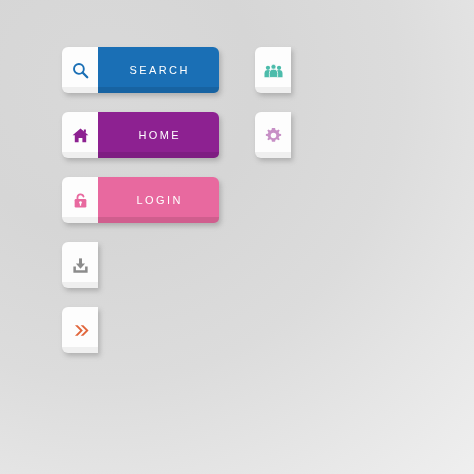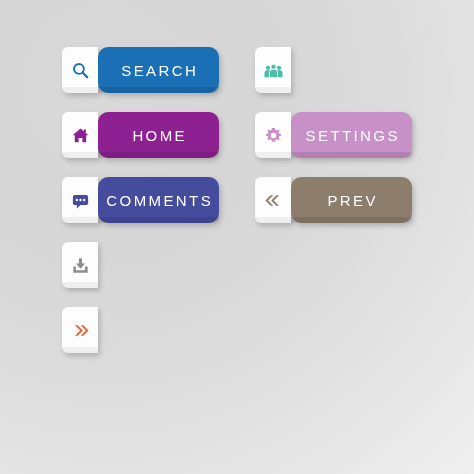--- a/index.html
+++ b/index.html
@@ -64,28 +64,27 @@
     z-index: 2;
   }
 
   .btn-label {
     position: relative;
     flex: 1 1 auto;
     display: flex;
     align-items: center;
     justify-content: center;
     color: #ffffff;
-    font-size: 15px;
+    font-size: 11px;
     letter-spacing: 2.4px;
     font-weight: 400;
     text-indent: 2.4px;
     border-top-right-radius: 6px;
     border-bottom-right-radius: 5px;
     font-family: "Liberation Sans", sans-serif;
-    border-radius: 10px;
   }
 
   
   .btn-label::after {
     content: "";
     position: absolute;
     left: 0;
     right: 0;
     bottom: 0;
     height: 6px;
@@ -132,33 +131,32 @@
       <div class="btn">
         <div class="btn-icon">
           <svg class="ico" viewBox="0 0 24 24">
             <path d="M12 3.2 L22 11.6 L19.2 11.6 L19.2 20.6 L14.4 20.6 L14.4 15.2 L9.6 15.2 L9.6 20.6 L4.8 20.6 L4.8 11.6 L2 11.6 Z" fill="#8d2191"></path>
             <rect x="16.2" y="4.4" width="2.6" height="4" fill="#8d2191"></rect>
           </svg>
         </div>
         <div class="btn-label" style="background:#8d2191">HOME</div>
       </div>
 
-
-      <div class="btn">
-        <div class="btn-icon">
-          <svg class="ico" viewBox="0 0 24 24">
-            <rect x="2.4" y="5.2" width="19.2" height="12.4" rx="2.2" fill="#454c9e"></rect>
-            <path d="M7.4 17.2 L7.4 22 L12.6 17.2 Z" fill="#454c9e"></path>
-            <circle cx="7.4" cy="11.4" r="1.5" fill="#fdfdfd"></circle>
-            <circle cx="12" cy="11.4" r="1.5" fill="#fdfdfd"></circle>
-            <circle cx="16.6" cy="11.4" r="1.5" fill="#fdfdfd"></circle>
-          </svg>
-        </div>
-        <div class="btn-label" style="background:#454c9e">COMMENTS</div>
-      </div>
+      <div class="btn">
+        <div class="btn-icon">
+          <svg class="ico" viewBox="0 0 24 24">
+            <path d="M8.2 10.4 V7.6 a3.9 3.9 0 0 1 7.6 -0.6" fill="none" stroke="#e8699f" stroke-width="2.3" stroke-linecap="round"></path>
+            <rect x="4.6" y="10.2" width="14.8" height="10.6" rx="1.6" fill="#e8699f"></rect>
+            <circle cx="12" cy="14.6" r="1.7" fill="#fdfdfd"></circle>
+            <rect x="11.2" y="15.2" width="1.6" height="3.4" fill="#fdfdfd"></rect>
+          </svg>
+        </div>
+        <div class="btn-label" style="background:#e8699f">LOGIN</div>
+      </div>
+
 
       <div class="btn">
         <div class="btn-icon">
           <svg class="ico" viewBox="0 0 24 24">
             <rect x="10.1" y="3.0" width="3.8" height="7.2" fill="#8c8c8c"></rect>
             <path d="M6.2 9.4 L17.8 9.4 L12 16.2 Z" fill="#8c8c8c"></path>
             <path d="M3.0 13.4 L6.2 13.4 L6.2 18.0 L17.8 18.0 L17.8 13.4 L21.0 13.4 L21.0 21.2 L3.0 21.2 Z" fill="#8c8c8c"></path>
           </svg>
         </div>
       </div>
@@ -189,32 +187,22 @@
         </div>
       </div>
 
       <div class="btn">
         <div class="btn-icon">
           <svg class="ico" viewBox="0 0 24 24">
             <path d="M12 2.6 l2.0 0 0.55 2.45 1.75 0.72 2.1 -1.35 1.42 1.42 -1.35 2.1 0.72 1.75 2.45 0.55 0 2.0 -2.45 0.55 -0.72 1.75 1.35 2.1 -1.42 1.42 -2.1 -1.35 -1.75 0.72 -0.55 2.45 -2.0 0 -2.0 0 -0.55 -2.45 -1.75 -0.72 -2.1 1.35 -1.42 -1.42 1.35 -2.1 -0.72 -1.75 -2.45 -0.55 0 -2.0 2.45 -0.55 0.72 -1.75 -1.35 -2.1 1.42 -1.42 2.1 1.35 1.75 -0.72 0.55 -2.45 Z" fill="#c790c6"></path>
             <circle cx="12" cy="12" r="3.5" fill="#fdfdfd"></circle>
           </svg>
         </div>
-        <div class="btn-label" style="background:#c790c6">SETTINGS</div>
-      </div>
-
-
-
-
-      <div class="btn">
-        <div class="btn-icon">
-          <svg class="ico" viewBox="0 0 24 24">
-            <path d="M19.0 5.4 L12.4 12 L19.0 18.6 L15.6 18.6 L9.0 12 L15.6 5.4 Z" fill="#8d7d6c"></path>
-            <path d="M11.8 5.4 L5.2 12 L11.8 18.6 L8.4 18.6 L1.8 12 L8.4 5.4 Z" fill="#8d7d6c"></path>
-          </svg>
-        </div>
-        <div class="btn-label" style="background:#8d7d6c">PREV</div>
-      </div>
+      </div>
+
+
+
+
 
     </div>
 
   </div>
 </div>
 
 </body></html>

